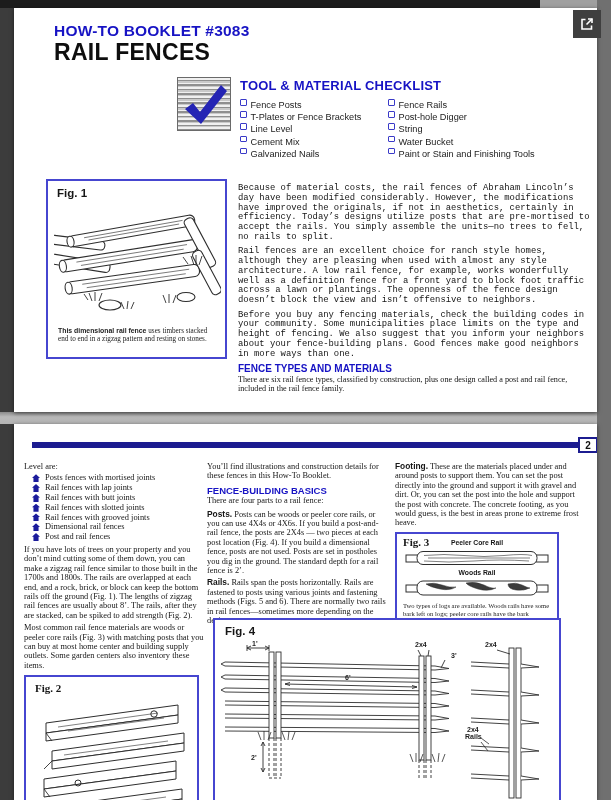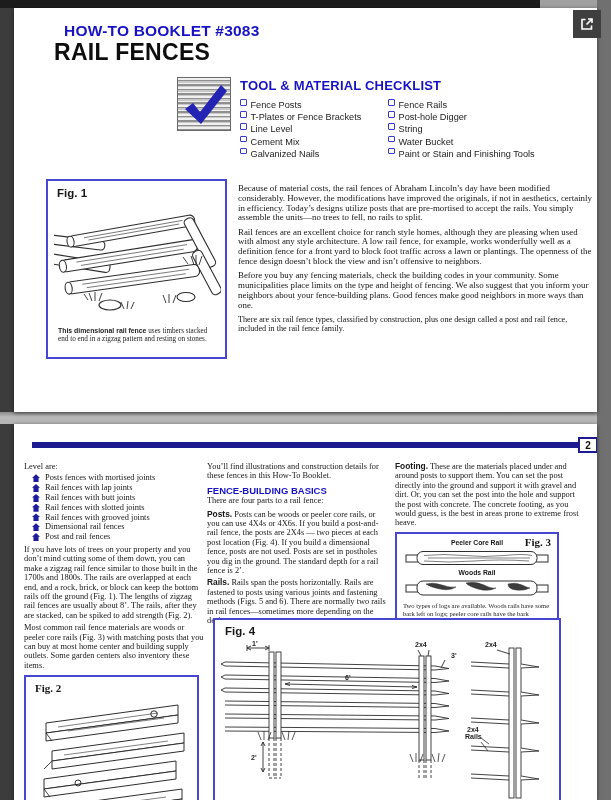--- a/index.html
+++ b/index.html
@@ -15,21 +15,21 @@
   .page { position:absolute; left:14px; width:583px; background:#ffffff;
           box-shadow:0 1px 4px rgba(0,0,0,.55); overflow:hidden; }
   .page1 { top:8px; height:404px; }
   .page2 { top:424px; height:376px; }
 
   .external-btn { position:absolute; left:573px; top:10px; width:28px; height:28px;
                   background:#3f3f3f; display:flex; align-items:center; justify-content:center;
                   cursor:pointer; }
 
   
-  .p1-booklet { position:absolute; left:50px; top:14px; font-size:15.5px; font-weight:bold;
+  .p1-booklet { position:absolute; left:40px; top:14px; font-size:15.5px; font-weight:bold;
                 color:#1713c4; letter-spacing:.2px; }
   .p1-title   { position:absolute; left:40px; top:31px; font-size:23px; font-weight:bold;
                 color:#0e0e0e; letter-spacing:.3px; }
 
   .check-graphic { position:absolute; left:163px; top:69px; width:54px; height:54px;
       border:1px solid #6a6a6a;
       background:repeating-linear-gradient(to bottom, #f0f0f0 0 1.5px, #8f8f8f 1.5px 3px, #c9c9c9 3px 4.5px); }
   .check-graphic svg { position:absolute; left:0; top:0; }
 
   .checklist { position:absolute; left:226px; top:70px; width:356px; }
@@ -38,21 +38,21 @@
   .checklist-col-left  { width:148px; }
   .checklist-col-right { flex:1; }
   .check-item { font-size:9.2px; color:#1c1c1c; line-height:12.2px; display:flex; }
   .cbox { display:inline-block; width:6.5px; height:6.5px; border:1.3px solid #3a3ac8;
           border-radius:1px; margin-right:4px; flex:0 0 auto; }
   .p1-note { margin-top:6px; font-size:9.2px; font-weight:bold; font-style:italic;
              color:#1713c4; line-height:11px; }
 
   .p1-body { position:absolute; left:224px; top:176px; width:356px;
              font-family:"Liberation Serif", serif; font-size:8.9px; line-height:9.8px; color:#141414; }
-  .p1-body p { margin-bottom:4.5px; }
+  .p1-body p { margin-bottom:4.5px;font-family:Liberation Mono, monospace; }
   .p1-ft-heading { font-family:"Liberation Sans", sans-serif; font-size:10px; font-weight:bold;
                    color:#1713c4; margin-top:3px; margin-bottom:1px; }
   .p1-ft-text { font-size:8.2px; line-height:9px; }
 
   .figbox { border:2px solid #4646d0; background:#fff; }
   .fig-label { font-size:11.5px; font-weight:bold; color:#161616; }
 
   .fig1 { position:absolute; left:32px; top:171px; width:181px; height:180px; }
   .fig1 .fig-label { position:absolute; left:9px; top:6px; }
   .fig1 svg { position:absolute; left:6px; top:22px; }
@@ -80,21 +80,21 @@
            clip-path:polygon(50% 0%, 100% 45%, 82% 45%, 82% 100%, 18% 100%, 18% 45%, 0% 45%); }
 
   .p2-heading { font-family:"Liberation Sans", sans-serif; font-size:9.5px; font-weight:bold;
                 color:#1713c4; margin:5px 0 1px 0; }
 
   .fig2 { position:relative; margin-top:5px; width:175px; height:160px; }
   .fig2 .fig-label { position:absolute; left:9px; top:7px; font-size:11px; }
   .fig2 svg { position:absolute; left:12px; top:24px; }
 
   .fig3 { position:relative; margin-top:4px; width:164px; padding:4px 6px 5px 6px; }
-  .fig3 .fig-label { font-size:11px;text-align:right; }
+  .fig3 .fig-label { font-size:11px; }
   .fig3-sub { text-align:center; font-family:"Liberation Sans", sans-serif; font-weight:bold;
               font-size:6.8px; color:#161616; margin-top:1px; }
   .fig3 svg { display:block; margin:1px auto 0 auto; }
   .fig3-caption { font-size:6.6px; line-height:7.6px; margin-top:4px; color:#222;
                   font-family:"Liberation Serif", serif; }
 
   .fig4 { position:absolute; left:199px; top:194px; width:348px; height:200px; }
   .fig4 .fig-label { position:absolute; left:10px; top:5px; }
   .fig4 svg { position:absolute; left:4px; top:18px; }
 
@@ -166,20 +166,21 @@
             <span>Paint or Stain and Finishing Tools</span>
           </div>
       </div>
     </div>
   </div>
 
   <div class="p1-body">
     <p>Because of material costs, the rail fences of Abraham Lincoln’s day have been modified considerably.  However, the modifications have improved the originals, if not in aesthetics, certainly in efficiency.  Today’s designs utilize posts that are pre-mortised to accept the rails.  You simply assemble the units—no trees to fell, no rails to split.</p>
     <p>Rail fences are an excellent choice for ranch style homes, although they are pleasing when used with almost any style architecture.  A low rail fence, for example, works wonderfully well as a definition fence for a front yard to block foot traffic across a lawn or plantings.  The openness of the fence design doesn’t block the view and isn’t offensive to neighbors.</p>
     <p>Before you buy any fencing materials, check the building codes in your community.  Some municipalities place limits on the type and height of fencing.  We also suggest that you inform your neighbors about your fence-building plans.  Good fences make good neighbors in more ways than one.</p>
+    <div class="p1-ft-heading">FENCE TYPES AND MATERIALS</div>
     <div class="p1-ft-text">There are six rail fence types, classified by construction, plus one design called a post and rail fence, included in the rail fence family.</div>
   </div>
 
   <div class="figbox fig1">
     <div class="fig-label">Fig. 1</div>
     <svg width="167" height="118" viewBox="0 0 167 118">
       <g stroke="#2e2e2e" stroke-width="1.1" fill="#ffffff">
         <g transform="rotate(9 30 62)">
           <rect x="-4" y="56" width="60" height="10" rx="4"></rect>
         </g>

